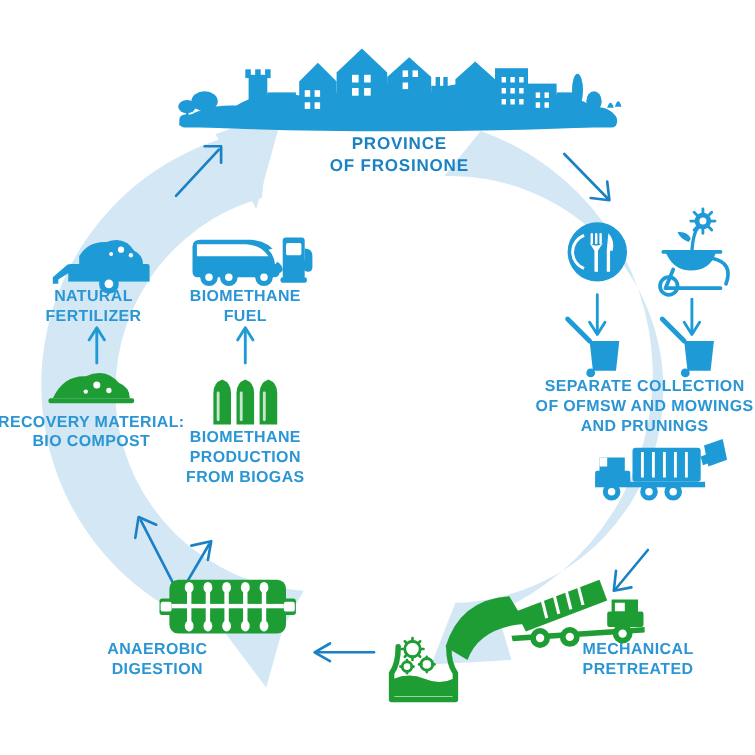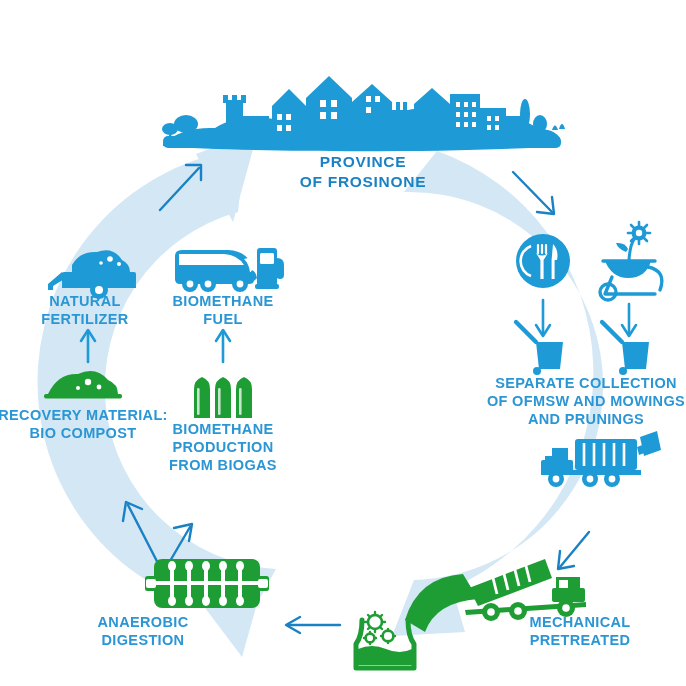--- a/index.html
+++ b/index.html
@@ -12,21 +12,20 @@
     width: 686px;
     height: 686px;
     font-family: "Liberation Sans", sans-serif;
     overflow: hidden;
     position: relative;
   }
   #stage {
     position: relative;
     width: 686px;
     height: 635px;
-    margin-top: 32px;
   }
   svg.diagram {
     display: block;
     width: 686px;
     height: 686px;
   }
   .lbl {
     fill: #2b96d4;
     font-family: "Liberation Sans", sans-serif;
     font-size: 14.5px;

